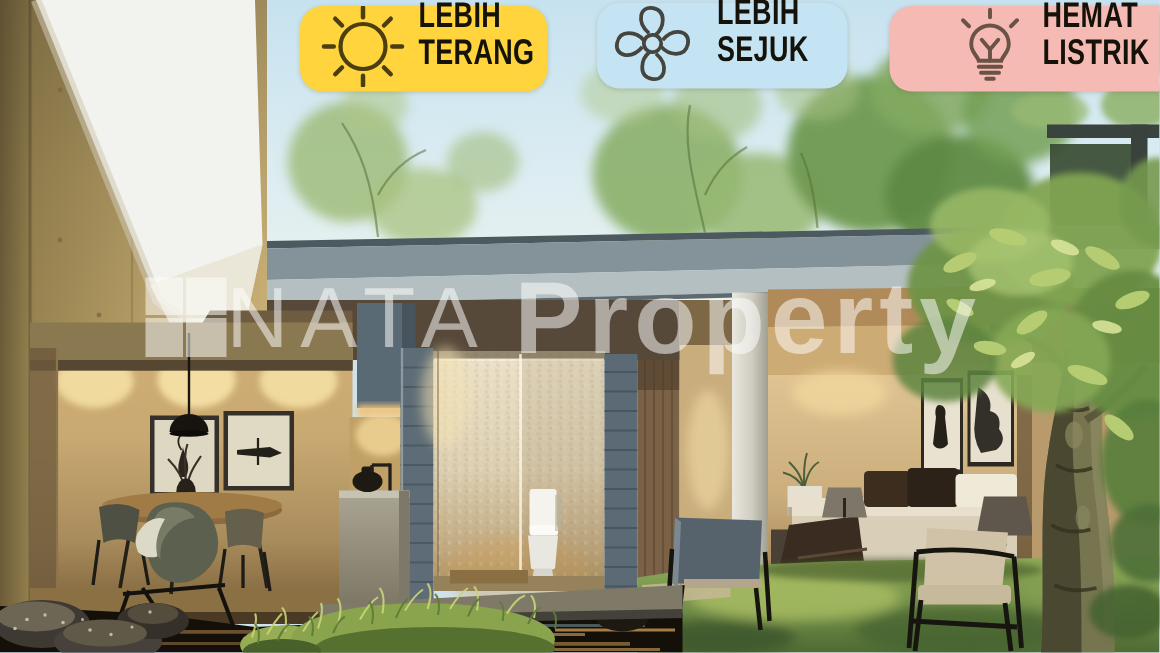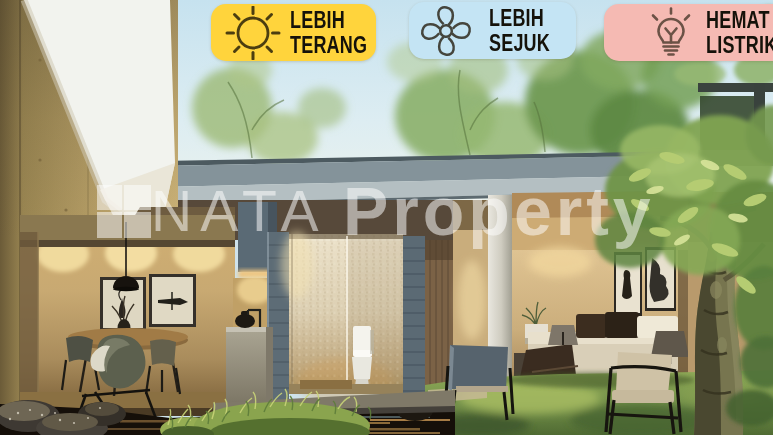--- a/index.html
+++ b/index.html
@@ -1,18 +1,18 @@
 <!DOCTYPE html>
 <html><head>
 <meta charset="utf-8">
 <style>
   html,body{margin:0;padding:0;}
   body{width:773px;height:435px;overflow:hidden;font-family:"Liberation Sans",sans-serif;position:relative;background:#cfe3ec;}
   .scene{position:absolute;left:0;top:0;width:773px;height:435px;}
-  .badge{position:absolute;display:flex;align-items:center;border-radius:15px;box-shadow:0 1px 3px rgba(90,80,40,0.22);margin-left:11px;}
+  .badge{position:absolute;display:flex;align-items:flex-start;border-radius:15px;box-shadow:0 1px 3px rgba(90,80,40,0.22);}
   .badge .txt{font-weight:bold;color:#15120a;font-size:18px;line-height:19px;letter-spacing:0.2px;transform:scaleY(1.32);}
 </style>
 </head>
 <body>
 
 <svg class="scene" width="773" height="435" viewBox="0 0 773 435" xmlns="http://www.w3.org/2000/svg">
 <defs>
   <linearGradient id="sky" x1="0" y1="0" x2="0" y2="1">
     <stop offset="0" stop-color="#c6e2ef"></stop>
     <stop offset="0.55" stop-color="#ddedf2"></stop>

